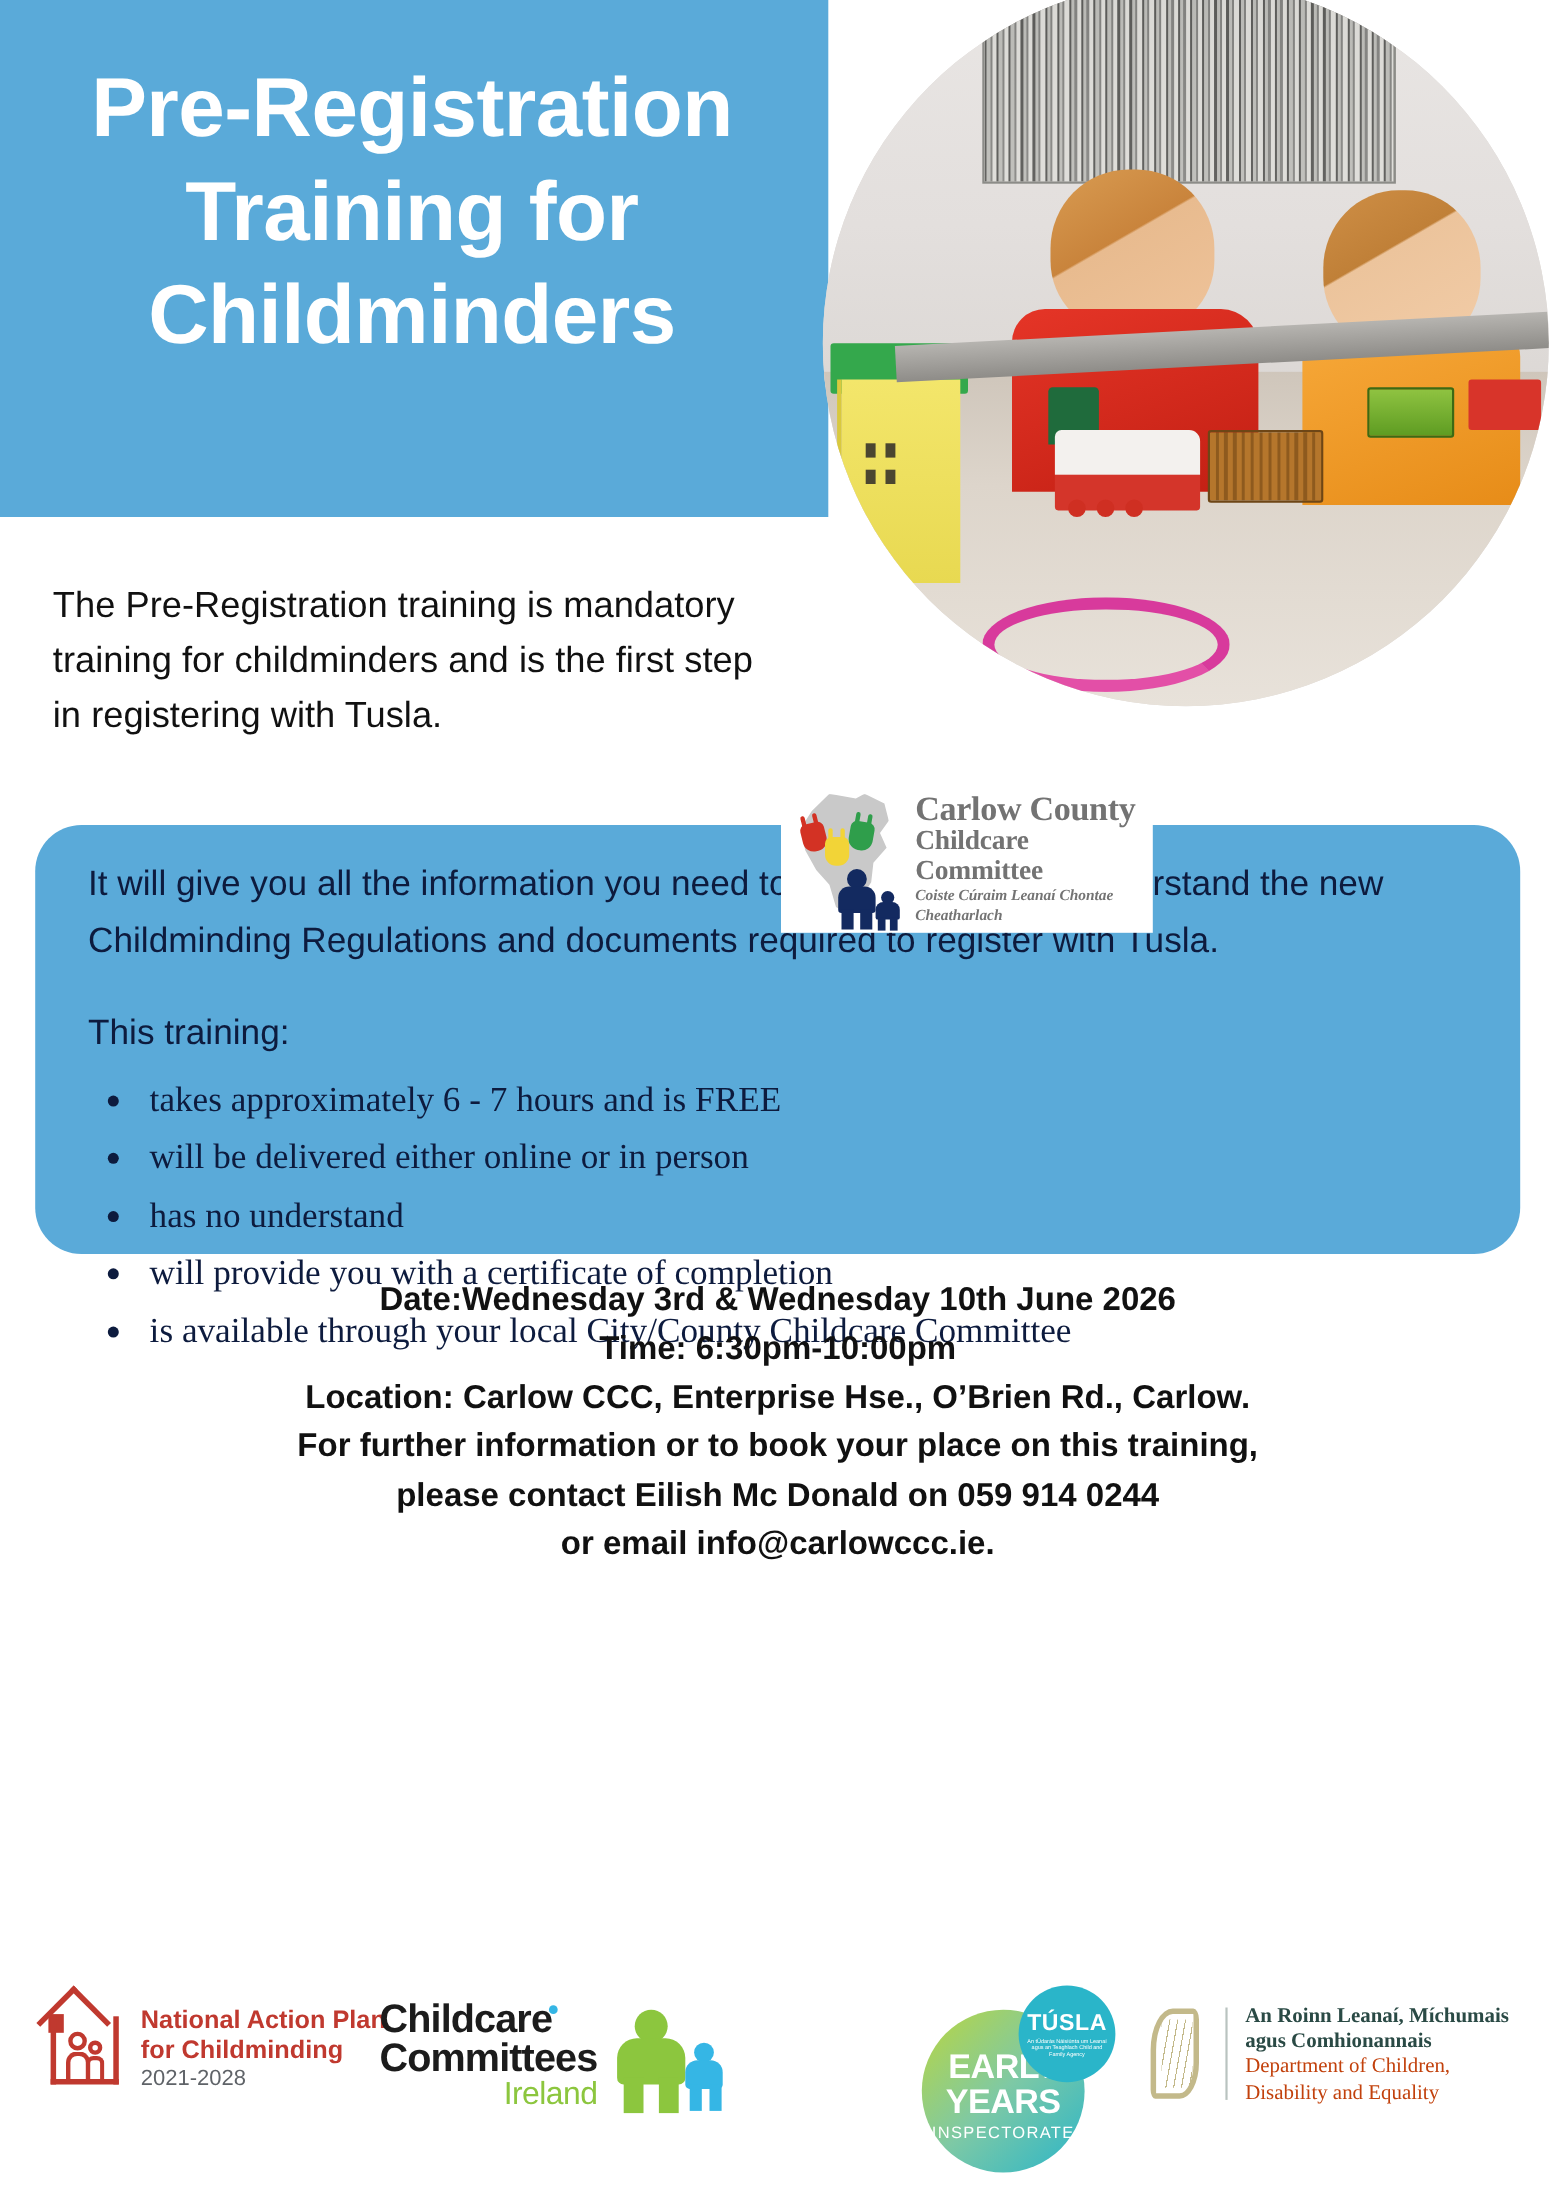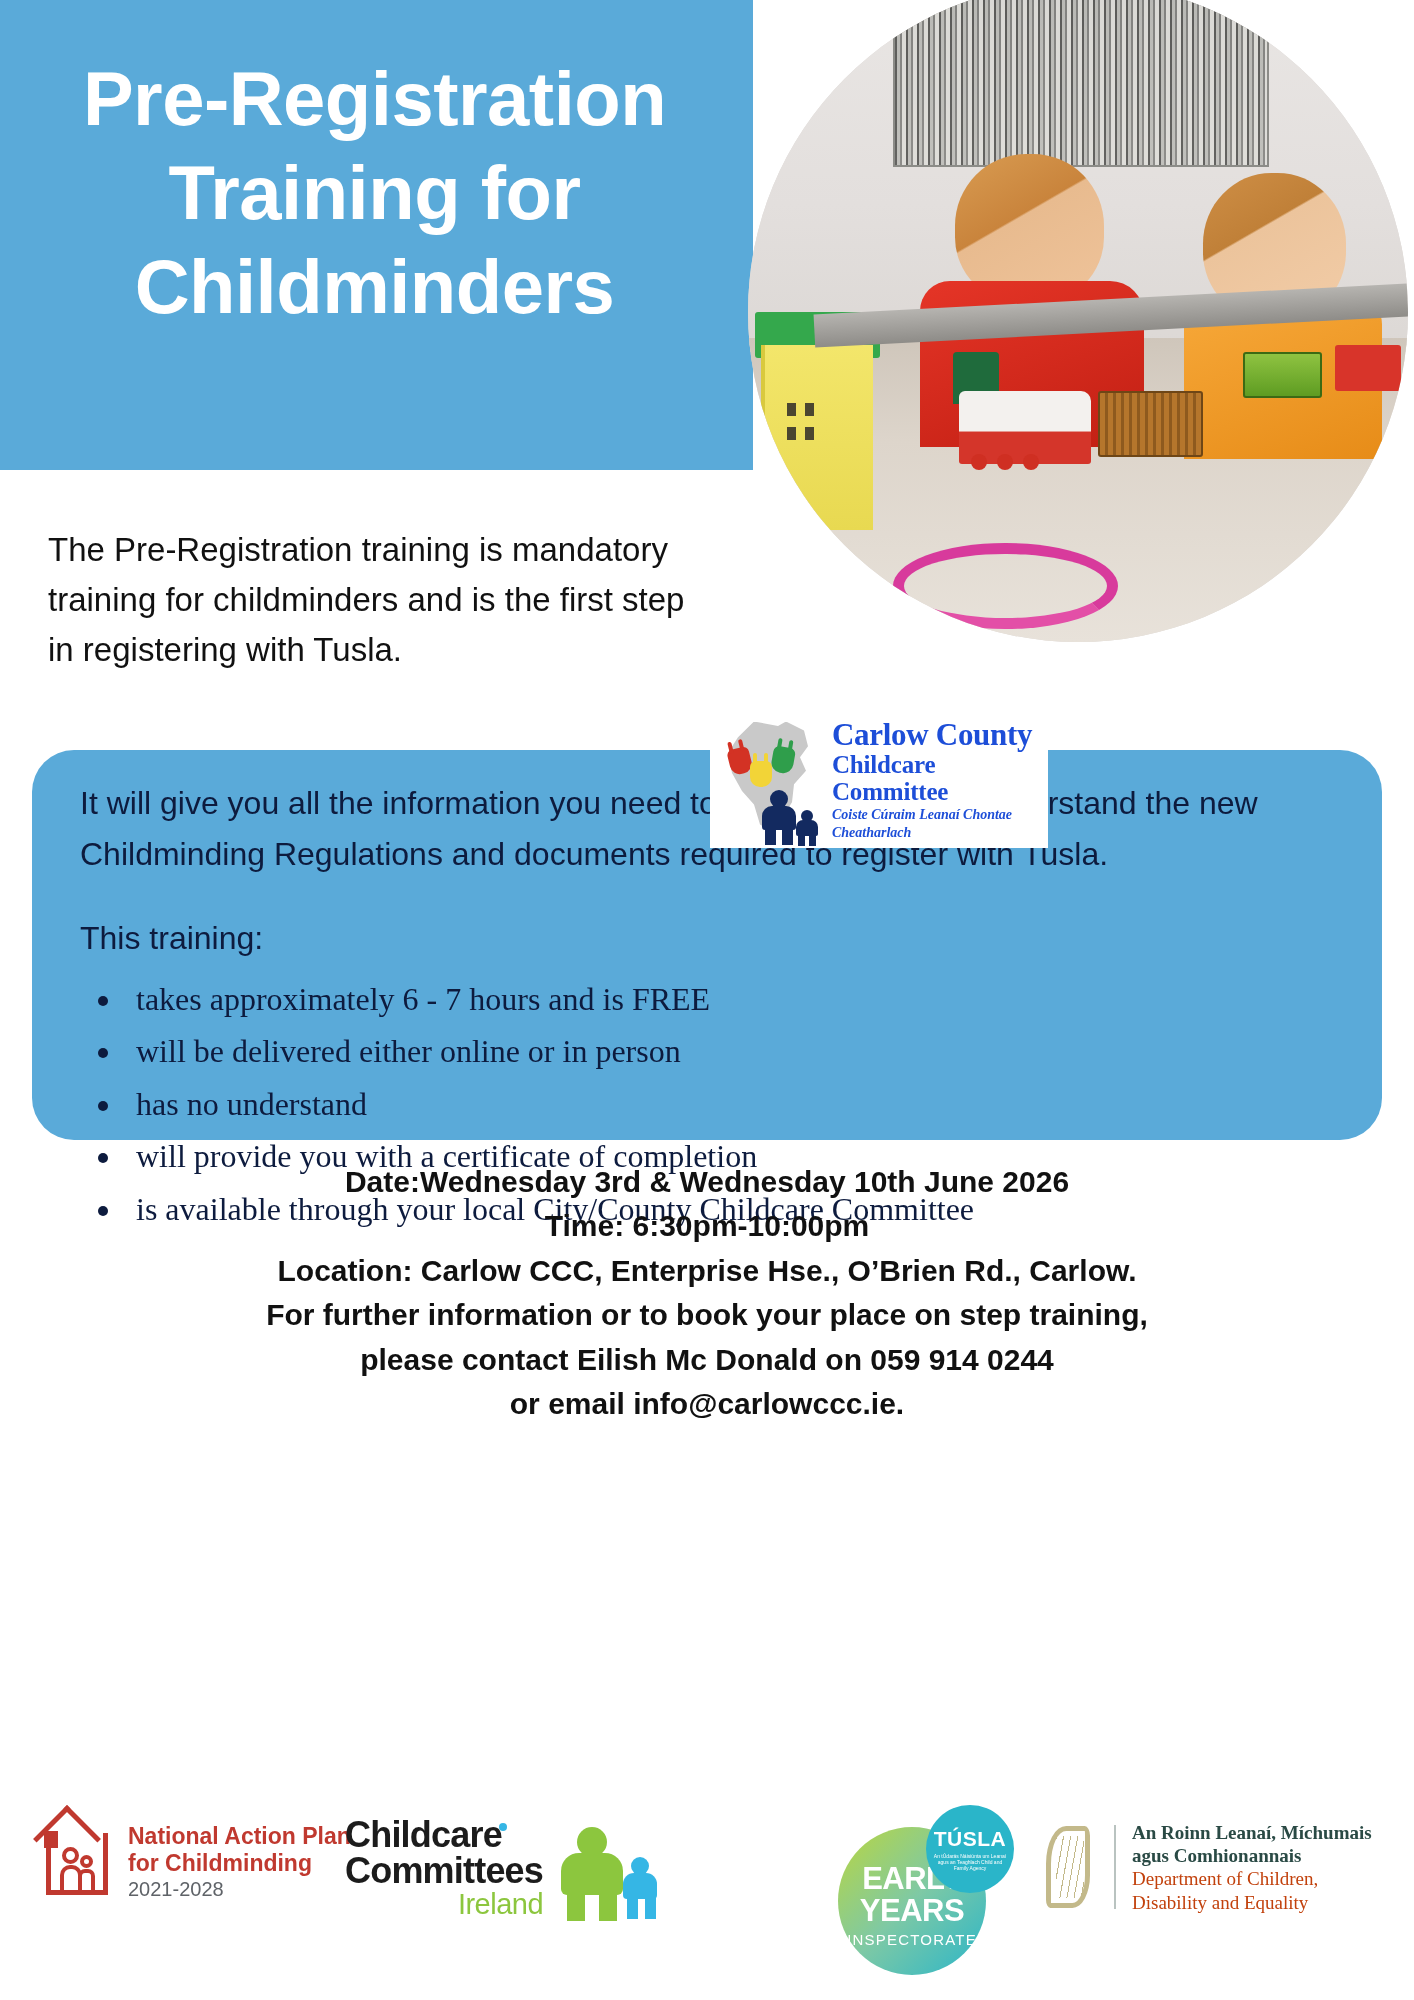--- a/index.html
+++ b/index.html
@@ -247,21 +247,21 @@
   }
   .figure-child .fl1, .figure-child .fl2 {
     position: absolute; top: 24px; width: 7px; height: 12px; background: #132a60;
   }
   .figure-child .fl1 { left: 2px; }
   .figure-child .fl2 { left: 13px; }
   .carlow-words {
     flex: 1 1 auto;
     padding-left: 4px;
     font-family: "Liberation Serif", serif;
-    color: #1d4ed8;
+    color: #737373;
   }
   .cw-1 { font-size: 31px; font-weight: bold; line-height: 1.04; letter-spacing: -0.3px; }
   .cw-2 { font-size: 25px; font-weight: bold; line-height: 1.1; letter-spacing: -0.2px; }
   .cw-3 { font-size: 14px; font-weight: bold; font-style: italic; line-height: 1.3; }
 
   
   .details {
     position: absolute;
     left: 0; top: 1160px;
     width: 1414px;
@@ -486,21 +486,21 @@
       <div class="cw-1">Carlow County</div>
       <div class="cw-2">Childcare Committee</div>
       <div class="cw-3">Coiste Cúraim Leanaí Chontae Cheatharlach</div>
     </div>
   </div>
 
   <div class="details">
     <div>Date:Wednesday 3rd &amp; Wednesday 10th June 2026</div>
     <div>Time: 6:30pm-10:00pm</div>
     <div>Location: Carlow CCC, Enterprise Hse., O’Brien Rd., Carlow.</div>
-    <div>For further information or to book your place on step training,</div>
+    <div>For further information or to book your place on this training,</div>
     <div>please contact Eilish Mc Donald on 059 914 0244</div>
     <div>or email info@carlowccc.ie.</div>
   </div>
 
   <div class="footer">
 
     <div class="nap">
       <div class="nap-mark">
         <div class="nap-chimney"></div>
         <div class="nap-house"></div>

